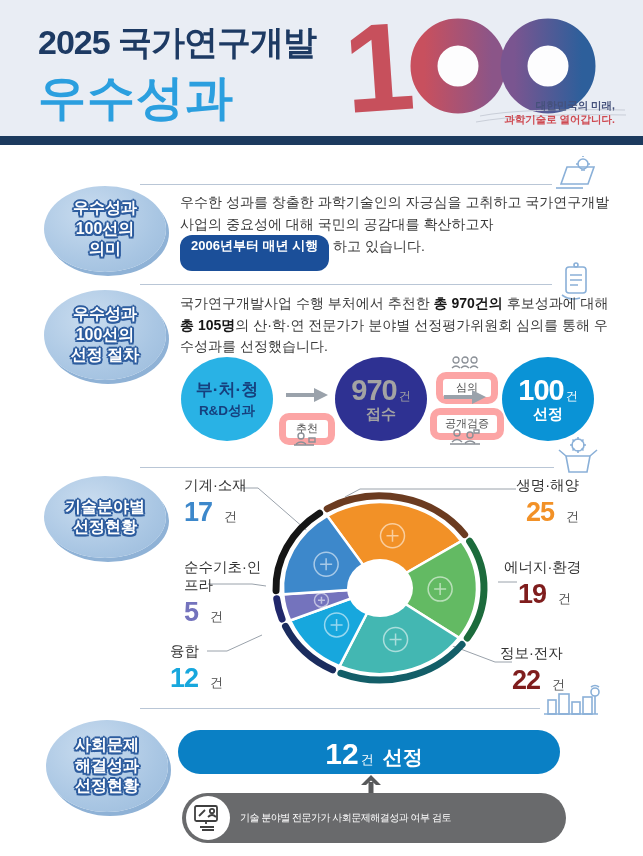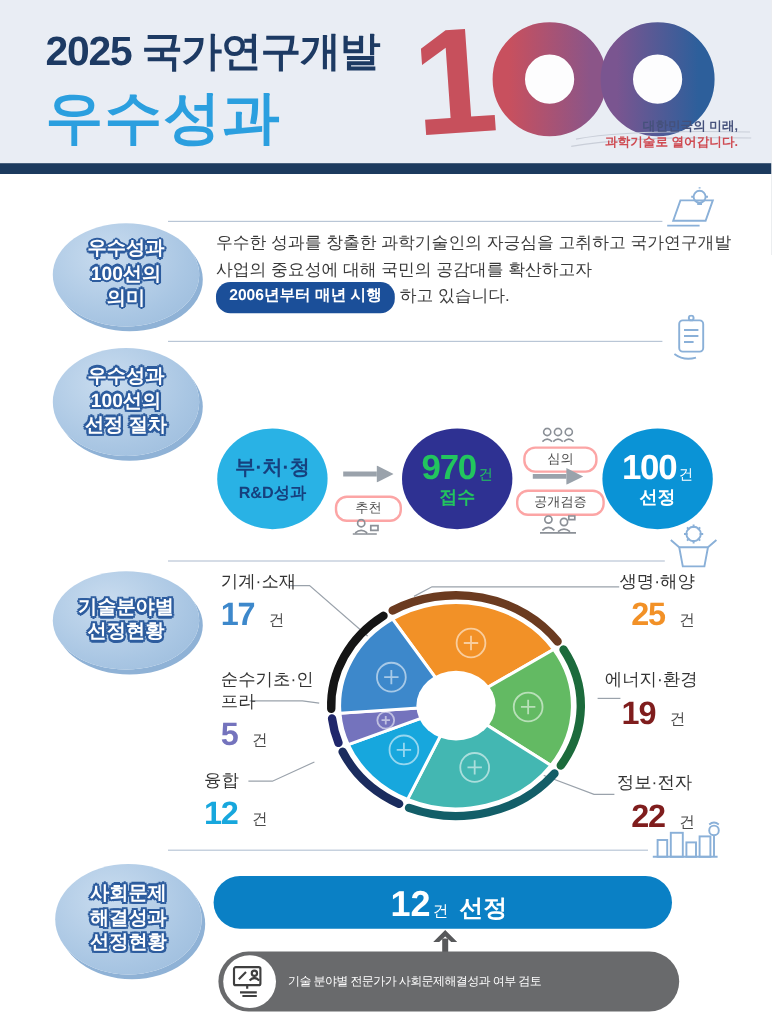--- a/index.html
+++ b/index.html
@@ -22,36 +22,36 @@
   .badge { position:absolute; width:122px; height:86px; border-radius:50%;
            background:radial-gradient(ellipse at 38% 32%, #c9dcef 0%, #a9c6e3 62%, #99badb 100%);
            box-shadow:3px 4px 0 #8fb2d6;
            display:flex; align-items:center; justify-content:center; text-align:center; }
   .badge-text { white-space:pre-line; font-weight:bold; font-size:16px; line-height:1.28; color:#ffffff;
     text-shadow:-1.5px -1.5px 0 #2d5c9e, 1.5px -1.5px 0 #2d5c9e, -1.5px 1.5px 0 #2d5c9e, 1.5px 1.5px 0 #2d5c9e,
                  0 2px 0 #2d5c9e, 0 -2px 0 #2d5c9e, 2px 0 0 #2d5c9e, -2px 0 0 #2d5c9e; }
   .para { position:absolute; font-size:14px; line-height:1.55; color:#3a3a3a; width:436px; }
   .para b { color:#161616; }
   .inline-pill { display:inline-block; background:#1b4f99; color:#ffffff; font-weight:bold; font-size:13px;
-                 border-radius:12px; padding:1px 11px 4px; vertical-align:1px; }
+                 border-radius:12px; padding:1px 11px 14px; vertical-align:1px; }
   .sec-icon { position:absolute; }
 
   
   .flow-circle { position:absolute; width:92px; height:84px; border-radius:50%;
                  display:flex; flex-direction:column; align-items:center; justify-content:center; text-align:center; }
   .fc1 { left:181px; top:357px; background:#29b2e5; color:#16407e; }
   .fc1 .l1 { font-size:17px; font-weight:bold; }
   .fc1 .l2 { font-size:13.5px; font-weight:bold; margin-top:1px; }
-  .fc2 { left:335px; top:357px; background:#2e3192; color:#22c55e; }
+  .fc2 { left:335px; top:357px; background:#2e3192; color:#a3a3a3; }
   .fc3 { left:502px; top:357px; background:#0a93d6; color:#fff; }
   .fc-numrow { display:flex; align-items:baseline; }
   .fc-num { font-size:29px; font-weight:bold; letter-spacing:-1px; }
   .fc-unit { font-size:12px; margin-left:2px; }
   .fc-cap { font-size:15px; font-weight:bold; margin-top:-2px; }
-  .flow-pill { position:absolute; background:#fff; border:2px solid #fca5a5; border-radius:10px;
+  .flow-pill { position:absolute; background:#fff; border:7px solid #fca5a5; border-radius:10px;
                font-size:11px; color:#4c4c4c; text-align:center; padding:1px 0 2px; }
 
   
   .chart-label { position:absolute; font-size:14.5px; color:#333; line-height:1.25; }
   .num-row { display:flex; align-items:baseline; gap:12px; margin-top:2px; }
   .num-big { font-size:27px; font-weight:bold; letter-spacing:-1px; }
   .num-unit { font-size:13px; color:#4a4a4a; }
 
   
   .blue-pill { position:absolute; left:178px; top:730px; width:382px; height:44px; border-radius:22px;
@@ -118,20 +118,21 @@
     <rect x="10" y="5" width="20" height="26" rx="3"></rect>
     <circle cx="20" cy="3" r="2"></circle>
     <path d="M14 13 L26 13 M14 18 L26 18 M14 23 L22 23"></path>
     <path d="M6 33 q8 6 18 3"></path>
   </svg>
   <div class="badge" style="left:44px; top:290px; height:90px;">
     <div class="badge-text">우수성과
 100선의
 선정 절차</div>
   </div>
+  <p class="para" style="left:180px; top:293px;"><span>국가연구개발사업 수행 부처에서 추천한 </span><b>총 970건의</b><span> 후보성과에 대해 </span><b>총 105명</b><span>의 산·학·연 전문가가 분야별 선정평가위원회 심의를 통해 우수성과를 선정했습니다.</span></p>
 
   <div class="flow-circle fc1">
     <div class="l1">부·처·청</div>
     <div class="l2">R&amp;D성과</div>
   </div>
   <svg class="sec-icon" style="left:284px; top:388px;" width="44" height="14" viewBox="0 0 44 14">
     <line x1="2" y1="7" x2="30" y2="7" stroke="#9aa2ab" stroke-width="4"></line>
     <polygon points="30,0 44,7 30,14" fill="#9aa2ab"></polygon>
   </svg>
   <div class="flow-pill" style="left:279px; top:413px; width:56px;">추천</div>
@@ -260,21 +261,21 @@
       <span class="num-unit">건</span>
     </div>
   </div>
   <div class="chart-label" style="left:504px; top:558px;">
     <div>에너지·환경</div>
     <div class="num-row" style="margin-left:14px;">
       <span class="num-big" style="color: #7f1d1d;">19</span>
       <span class="num-unit">건</span>
     </div>
   </div>
-  <div class="chart-label" style="left:514px; top:644px;">
+  <div class="chart-label" style="left:500px; top:644px;">
     <div>정보·전자</div>
     <div class="num-row" style="margin-left:12px;">
       <span class="num-big" style="color: #7f1d1d;">22</span>
       <span class="num-unit">건</span>
     </div>
   </div>
 
   <div class="divider" style="left:140px; top:708px; width:400px;"></div>
   <svg class="sec-icon" style="left:542px; top:684px;" width="60" height="32" viewBox="0 0 60 32" fill="none" stroke="#8ab0d8" stroke-width="1.6">
     <path d="M2 30 L56 30"></path>

